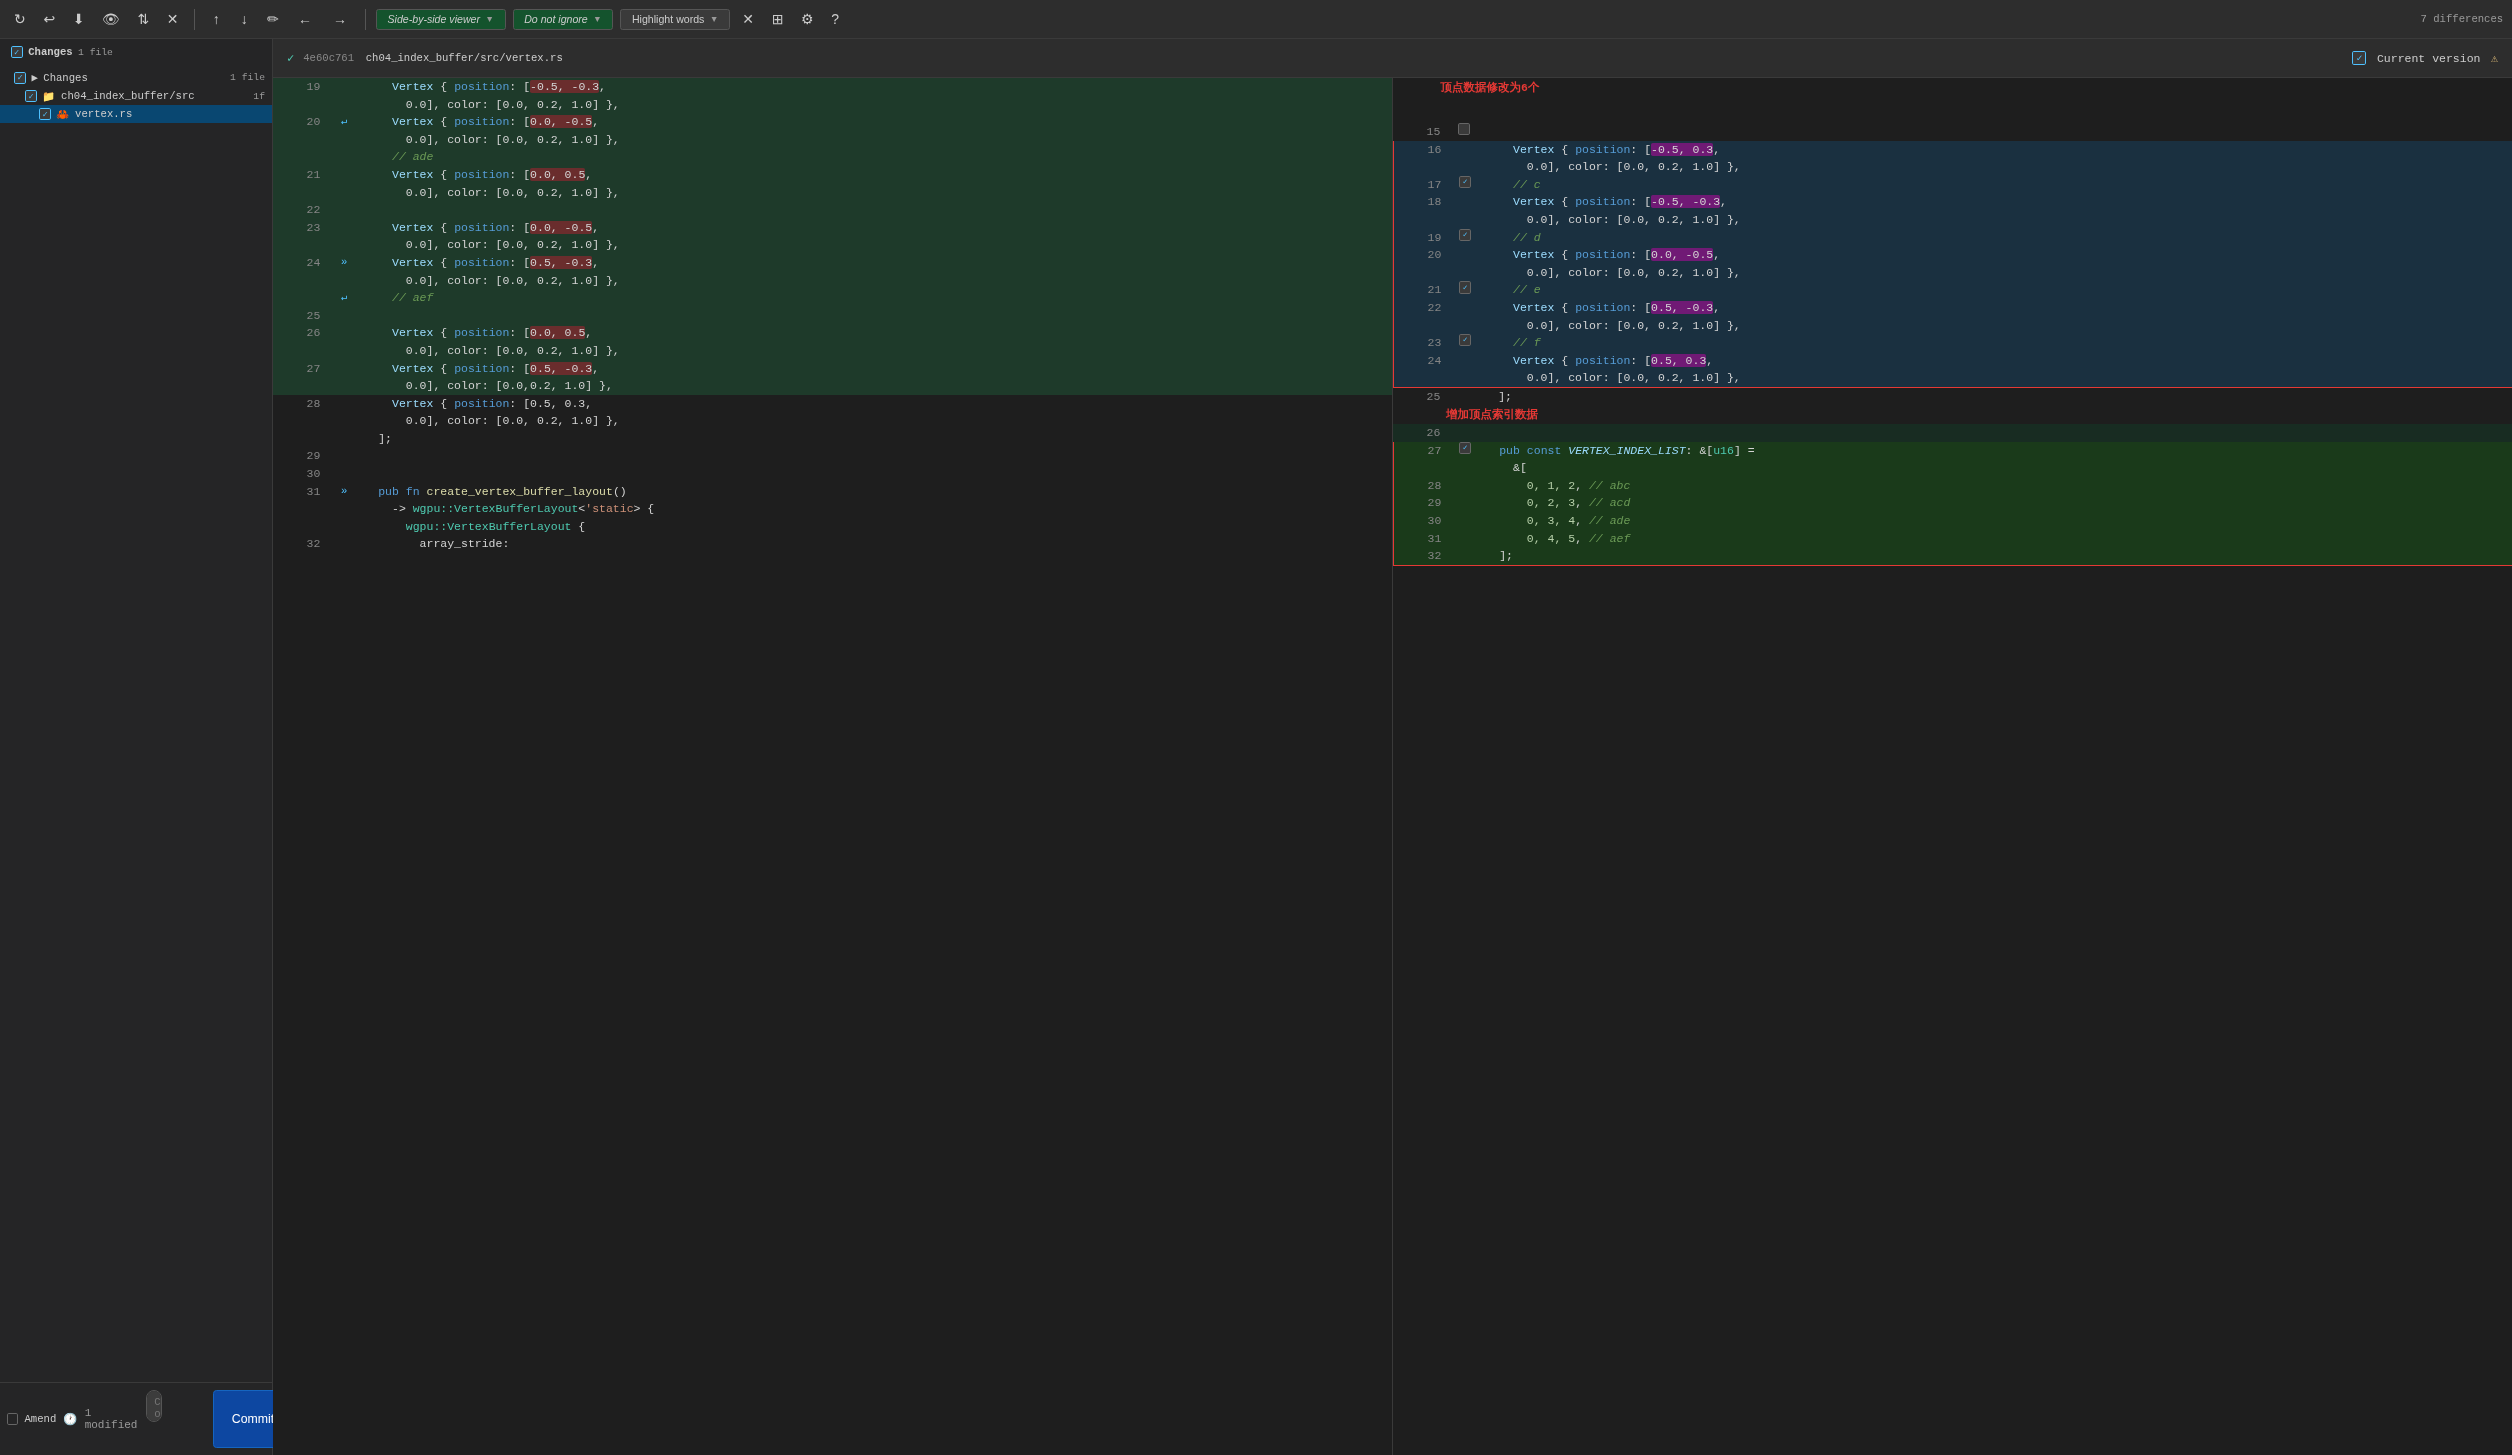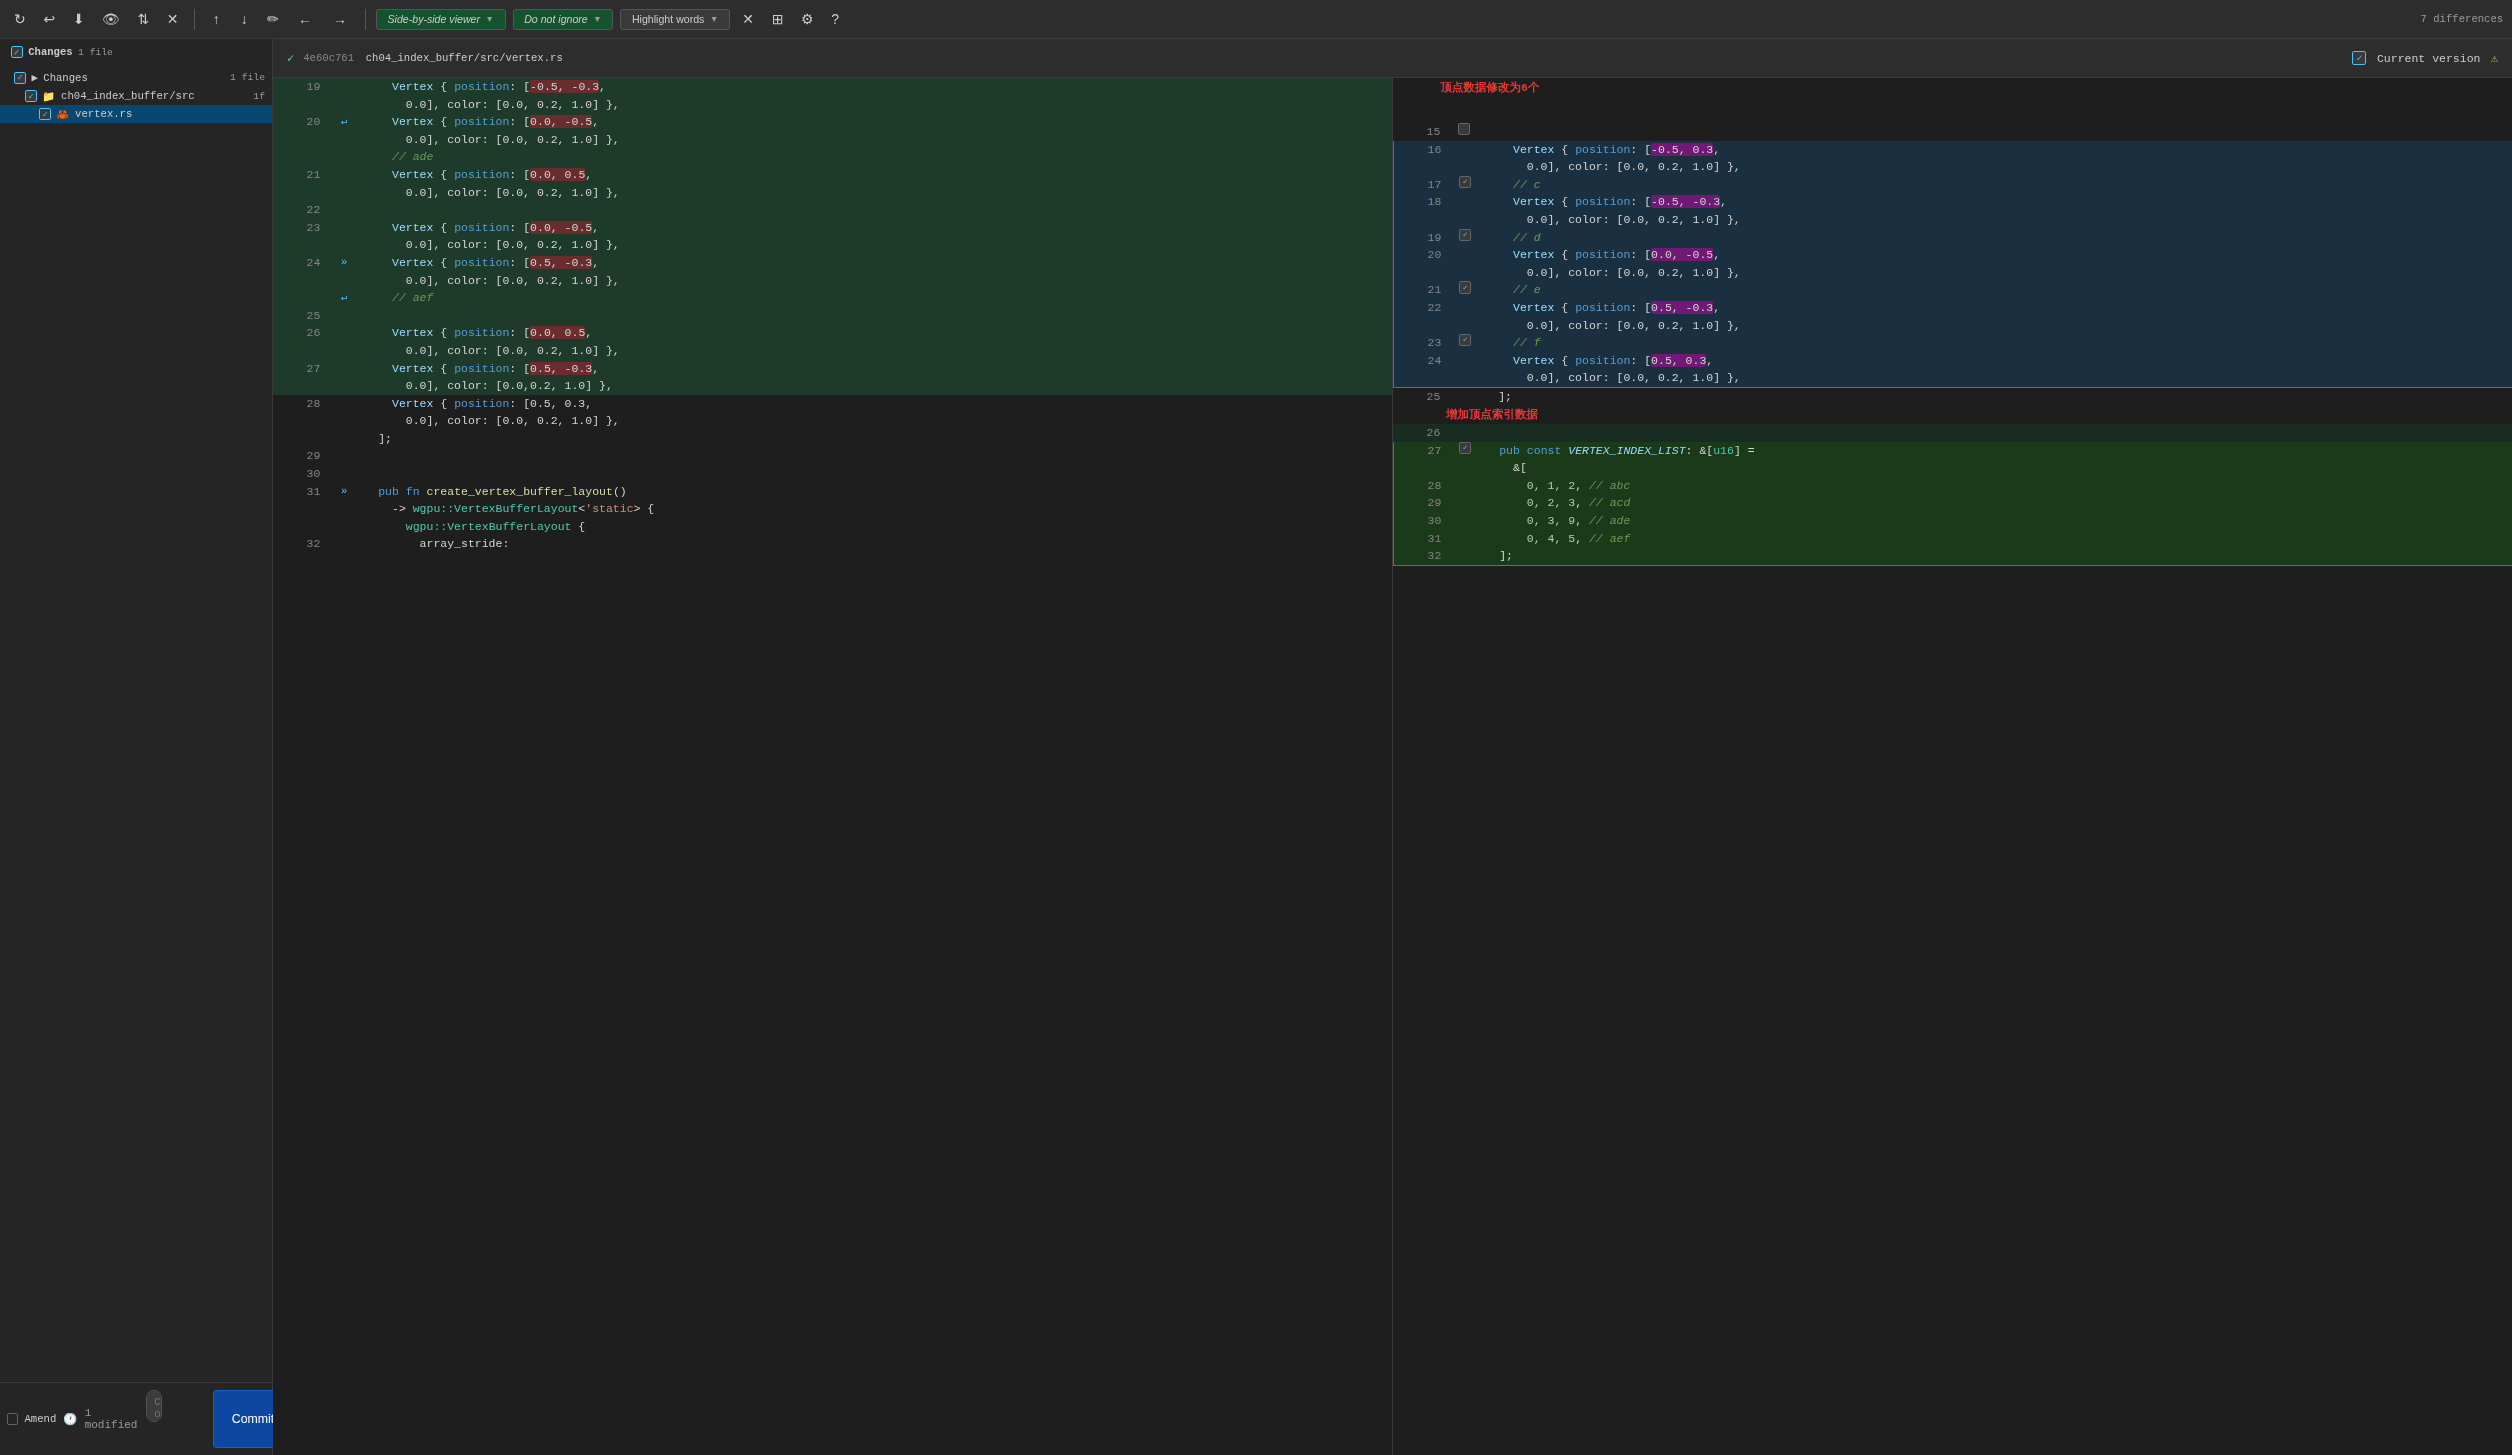--- a/index.html
+++ b/index.html
@@ -707,21 +707,21 @@
 
           <div class="code-line" style="background:#1a3a1a;border-left:1.8px solid #e53935;">
             <span class="line-num">29</span>
             <div class="line-checkbox"></div>
             <span class="line-content">      <span class="num-val">0, 2, 3</span>, <span class="comment">// acd</span></span>
           </div>
 
           <div class="code-line" style="background:#1a3a1a;border-left:1.8px solid #e53935;">
             <span class="line-num">30</span>
             <div class="line-checkbox"></div>
-            <span class="line-content">      <span class="num-val">0, 3, 9</span>, <span class="comment">// ade</span></span>
+            <span class="line-content">      <span class="num-val">0, 3, 4</span>, <span class="comment">// ade</span></span>
           </div>
 
           <div class="code-line" style="background:#1a3a1a;border-left:1.8px solid #e53935;">
             <span class="line-num">31</span>
             <div class="line-checkbox"></div>
             <span class="line-content">      <span class="num-val">0, 4, 5</span>, <span class="comment">// aef</span></span>
           </div>
 
           <div class="code-line" style="background:#1a3a1a;border-left:1.8px solid #e53935;border-bottom:1.8px solid #e53935;">
             <span class="line-num">32</span>

